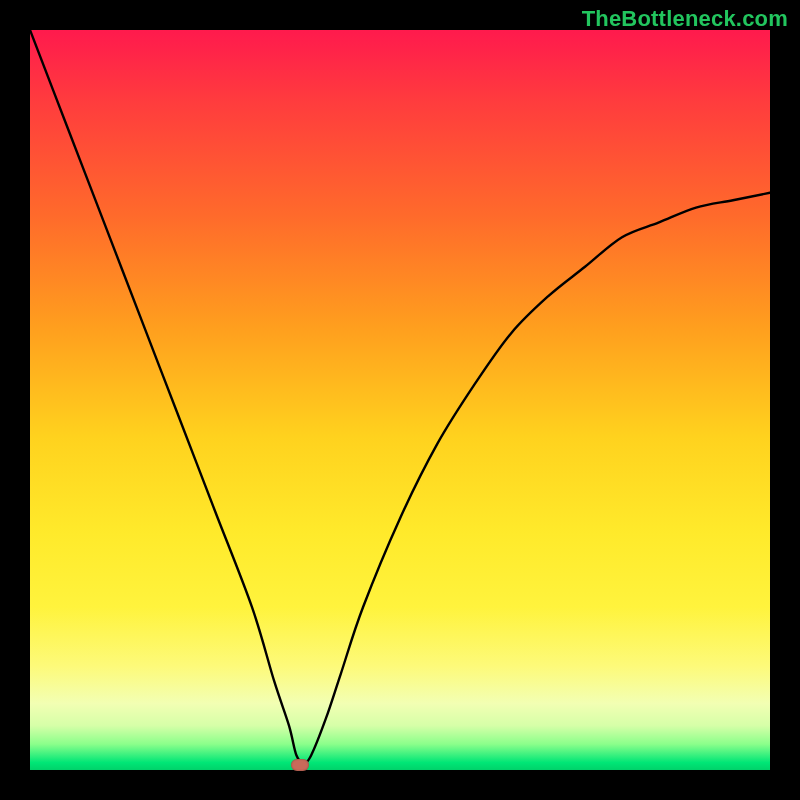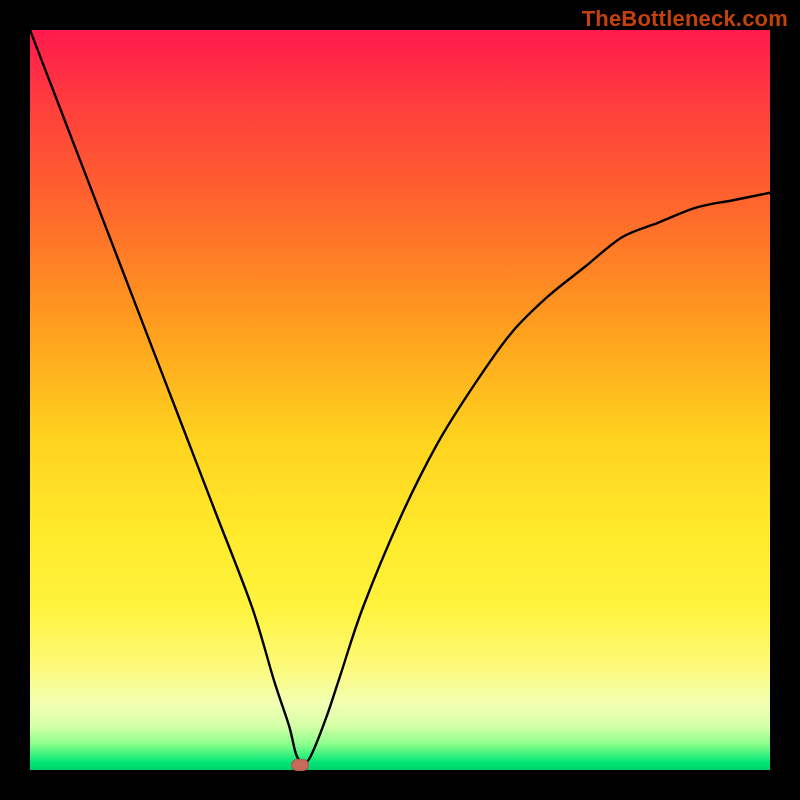--- a/index.html
+++ b/index.html
@@ -36,21 +36,21 @@
       #d6ffa8 94%,
       #8bff8b 96.5%,
       #00e676 99%,
       #00d26a 100%
     );
   }
   .watermark {
     position: absolute;
     top: 6px;
     right: 12px;
-    color: #c2410c;
+    color: #22c55e;
     font-size: 22px;
     font-weight: 600;
     letter-spacing: 0.2px;
     user-select: none;
   }
   svg.curve {
     position: absolute;
     left: 0;
     top: 0;
     width: 740px;

